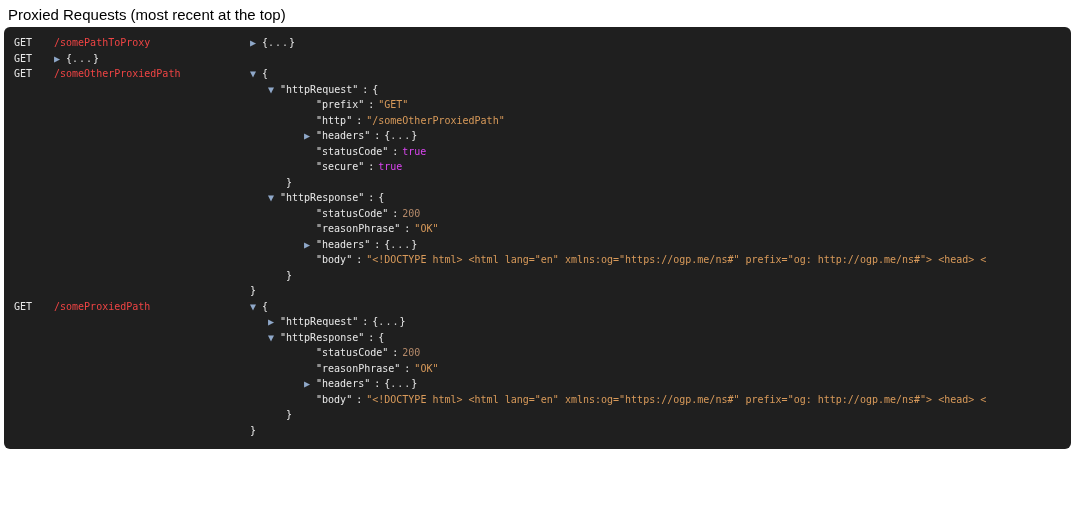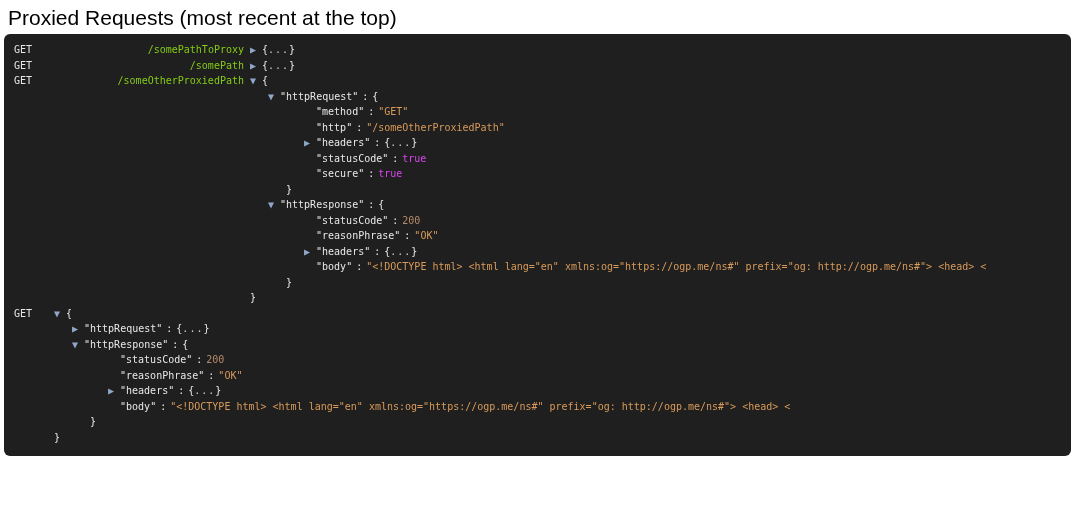--- a/index.html
+++ b/index.html
@@ -5,21 +5,21 @@
   body {
     margin: 0;
     padding: 4px;
     font-family: -apple-system, BlinkMacSystemFont, "Segoe UI", Arial, sans-serif;
     font-size: 14px;
     background: #fff;
     width: 1075px;
     box-sizing: border-box;
   }
   .title {
-    font-size: 21px;
+    font-size: 15px;
     margin: 2px 0 4px 4px;
     color: #000;
   }
   .panel {
     background: #1f1f1f;
     color: #e8e8e8;
     border-radius: 6px;
     padding: 8px 6px 11px 6px;
     font-family: "Menlo", "Consolas", monospace;
     font-size: 10px;
@@ -31,23 +31,23 @@
     display: flex;
     align-items: flex-start;
   }
   .method {
     width: 40px;
     padding-left: 4px;
     color: #e8e8e8;
   }
   .path {
     width: 190px;
-    text-align: right;
+    text-align: left;
     padding-right: 6px;
-    color: #84cc16;
+    color: #ef4444;
   }
   .tree {
     flex: 1;
     overflow: hidden;
   }
   .indent1 { padding-left: 18px; }
   .indent2 { padding-left: 36px; }
   .line {
     display: flex;
     align-items: center;
@@ -84,21 +84,20 @@
         <span class="tri closed"></span>
         <span class="brace">{</span>
         <span class="ellip">...</span>
         <span class="brace">}</span>
       </div>
     </div>
   </div>
 
   <div class="row">
     <div class="method">GET</div>
-    <div class="path">/somePath</div>
     <div class="tree">
       <div class="line">
         <span class="tri closed"></span>
         <span class="brace">{</span>
         <span class="ellip">...</span>
         <span class="brace">}</span>
       </div>
     </div>
   </div>
 
@@ -114,21 +113,21 @@
       <div class="indent1">
         <div class="line">
           <span class="tri open"></span>
           <span class="key">"<span>httpRequest</span>"</span>
           <span class="colon">:</span>
           <span class="brace">{</span>
         </div>
         <div class="indent2">
           <div class="line">
               <span class="tri"></span>
-            <span class="key">"<span>method</span>"</span>
+            <span class="key">"<span>prefix</span>"</span>
               <span class="colon">:</span>
             <span class="str">"<span>GET</span>"</span>
           </div>
           <div class="line">
               <span class="tri"></span>
             <span class="key">"<span>http</span>"</span>
               <span class="colon">:</span>
             <span class="str">"<span>/someOtherProxiedPath</span>"</span>
           </div>
           <div class="line">
@@ -196,20 +195,21 @@
       </div>
 
       <div class="line">
           <span class="brace">}</span>
         </div>
     </div>
   </div>
 
   <div class="row">
     <div class="method">GET</div>
+    <div class="path">/someProxiedPath</div>
     <div class="tree">
       <div class="line">
         <span class="tri open"></span>
         <span class="brace">{</span>
       </div>
 
       <div class="indent1">
         <div class="line">
           <span class="tri closed"></span>
           <span class="key">"<span>httpRequest</span>"</span>

